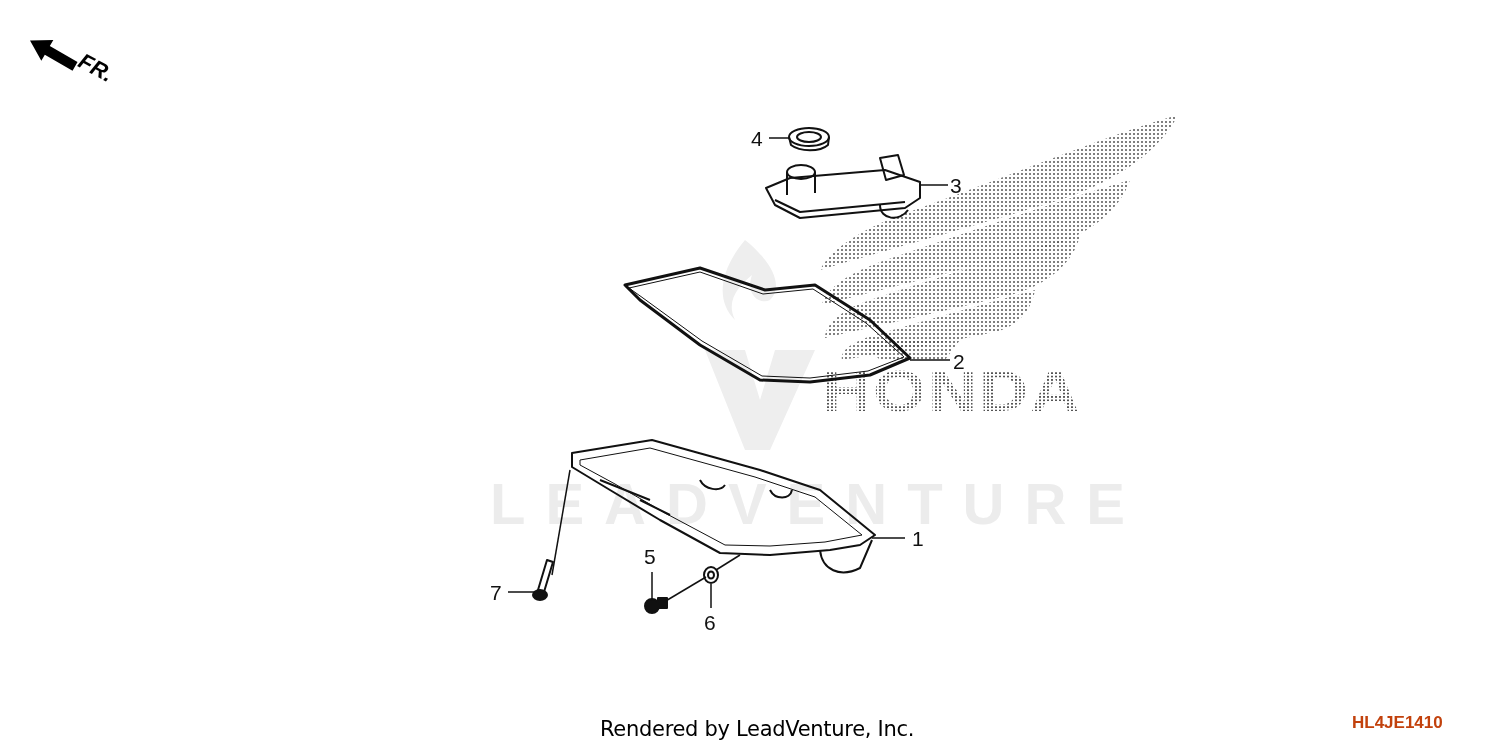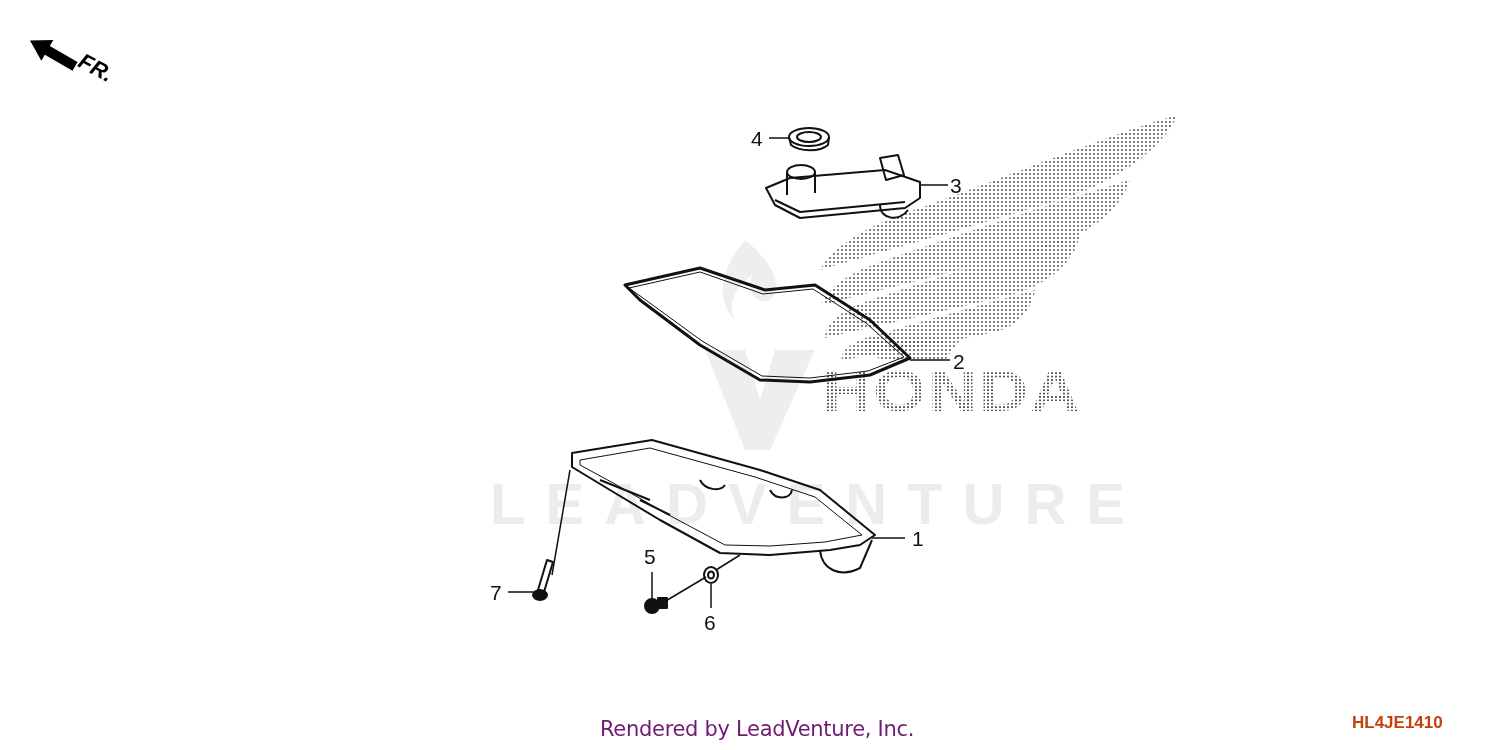--- a/index.html
+++ b/index.html
@@ -1,19 +1,19 @@
 <!DOCTYPE html>
 <html><head>
 <meta charset="utf-8">
 <style>
   html,body{margin:0;padding:0;background:#fff;}
   #stage{position:relative;width:1500px;height:750px;background:#fff;overflow:hidden;font-family:"Liberation Sans",sans-serif;}
   svg{position:absolute;left:0;top:0;}
   .callout{position:absolute;font-family:"Liberation Sans",sans-serif;font-size:21px;color:#111;line-height:1;}
-  .footer{position:absolute;left:600px;top:717px;font-family:"DejaVu Sans",sans-serif;font-size:21px;color:#701a75;letter-spacing:-0.3px;text-align:right;}
+  .footer{position:absolute;left:600px;top:717px;font-family:"DejaVu Sans",sans-serif;font-size:21px;color:#000000;letter-spacing:-0.3px;text-align:right;}
   .code{position:absolute;left:1352px;top:713px;font-family:"Liberation Sans",sans-serif;font-weight:bold;font-size:17px;color:#c2410c;}
   .wm-text{position:absolute;left:490px;top:470px;font-family:"Liberation Sans",sans-serif;font-size:58px;letter-spacing:20px;color:#ececec;font-weight:bold;}
   .fr-label{position:absolute;left:78px;top:55px;font-family:"Liberation Sans",sans-serif;font-weight:bold;font-style:italic;font-size:22px;transform:rotate(28deg);color:#000;}
   .honda-text{position:absolute;left:822px;top:352px;font-family:"Liberation Sans",sans-serif;font-weight:bold;font-size:68px;letter-spacing:2px;color:transparent;background-image:radial-gradient(#555 0.9px,transparent 1.1px);background-size:4px 4px;-webkit-background-clip:text;background-clip:text;transform:scaleY(0.85);}
 </style>
 </head>
 <body>
 
 <div id="stage">
 

